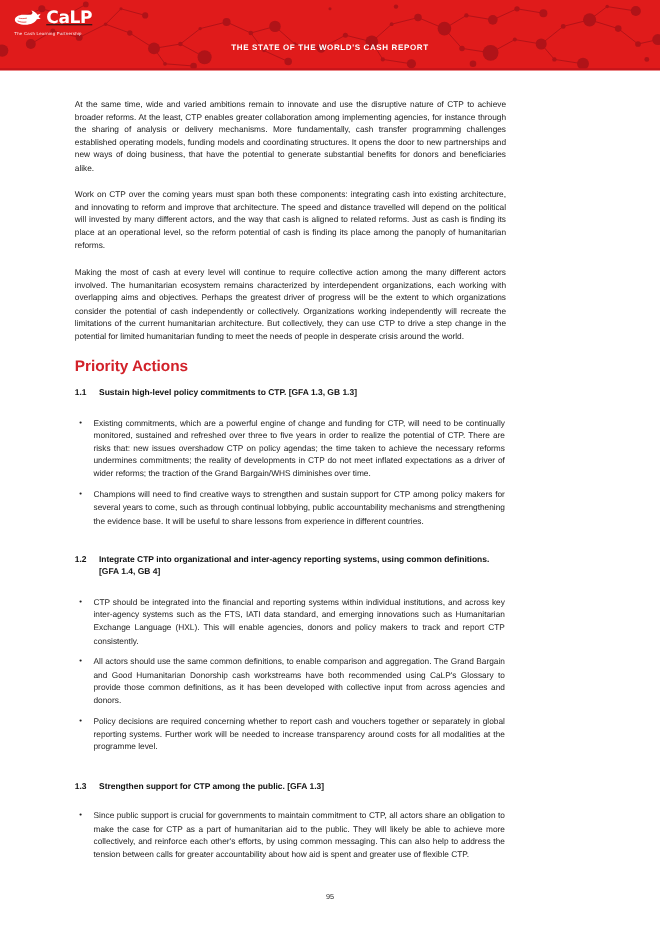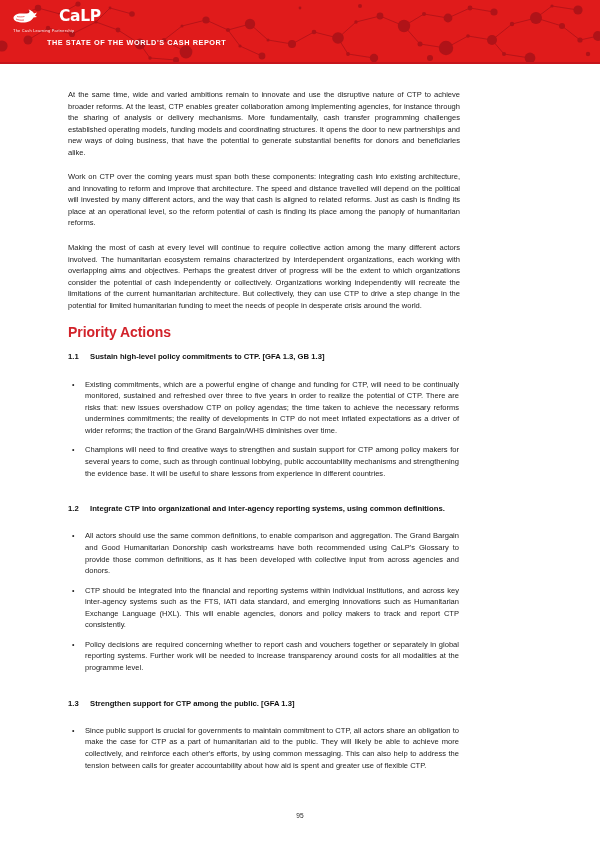--- a/index.html
+++ b/index.html
@@ -28,27 +28,27 @@
     position: absolute;
     inset: 0;
     width: 600px;
     height: 64px;
   }
   .banner-title {
     position: absolute;
     left: 0;
     right: 0;
     top: 38px;
+    text-align: center;
     color: #ffffff;
     font-size: 7.3px;
     letter-spacing: 0.55px;
     font-weight: 600;
     white-space: nowrap;
     z-index: 4;
-    margin-left: 47px;
   }
   .banner-bottom-line {
     position: absolute;
     left: 0;
     bottom: 0;
     width: 600px;
     height: 2px;
     background: #c5151b;
     z-index: 5;
   }
@@ -57,21 +57,22 @@
   .logo {
     position: absolute;
     left: 12px;
     top: 8px;
     z-index: 6;
     width: 86px;
   }
   .logo-row {
     display: flex;
     align-items: center;
-    gap: 21px;
+    gap: 4px;
+    text-decoration: underline;
   }
   .logo-mark {
     width: 26px;
     height: 17px;
     flex: none;
   }
   .logo-word {
     color: #ffffff;
     font-size: 15.5px;
     font-weight: 700;
@@ -300,30 +301,31 @@
       <span class="bullet-body">Champions will need to find creative ways to strengthen and sustain support for CTP among policy makers for several years to come, such as through continual lobbying, public accountability mechanisms and strengthening the evidence base. It will be useful to share lessons from experience in different countries.</span>
     </li>
   </ul>
 
   <div class="spacer-sm"></div>
 
   <div class="action">
     <span class="action-num">1.2</span>
     <span class="action-text">
       <span>Integrate CTP into organizational and inter-agency reporting systems, using common definitions.</span>
+      <span class="action-sub">[GFA 1.4, GB 4]</span>
     </span>
   </div>
   <ul class="bullets">
     <li>
       <span class="bullet-dot">•</span>
+      <span class="bullet-body">CTP should be integrated into the financial and reporting systems within individual institutions, and across key inter-agency systems such as the FTS, IATI data standard, and emerging innovations such as Humanitarian Exchange Language (HXL). This will enable agencies, donors and policy makers to track and report CTP consistently.</span>
+    </li>
+    <li>
+      <span class="bullet-dot">•</span>
       <span class="bullet-body">All actors should use the same common definitions, to enable comparison and aggregation. The Grand Bargain and Good Humanitarian Donorship cash workstreams have both recommended using CaLP's Glossary to provide those common definitions, as it has been developed with collective input from across agencies and donors.</span>
-    </li>
-    <li>
-      <span class="bullet-dot">•</span>
-      <span class="bullet-body">CTP should be integrated into the financial and reporting systems within individual institutions, and across key inter-agency systems such as the FTS, IATI data standard, and emerging innovations such as Humanitarian Exchange Language (HXL). This will enable agencies, donors and policy makers to track and report CTP consistently.</span>
     </li>
     <li>
       <span class="bullet-dot">•</span>
       <span class="bullet-body">Policy decisions are required concerning whether to report cash and vouchers together or separately in global reporting systems. Further work will be needed to increase transparency around costs for all modalities at the programme level.</span>
     </li>
   </ul>
 
   <div class="spacer-sm"></div>
 
   <div class="action">

